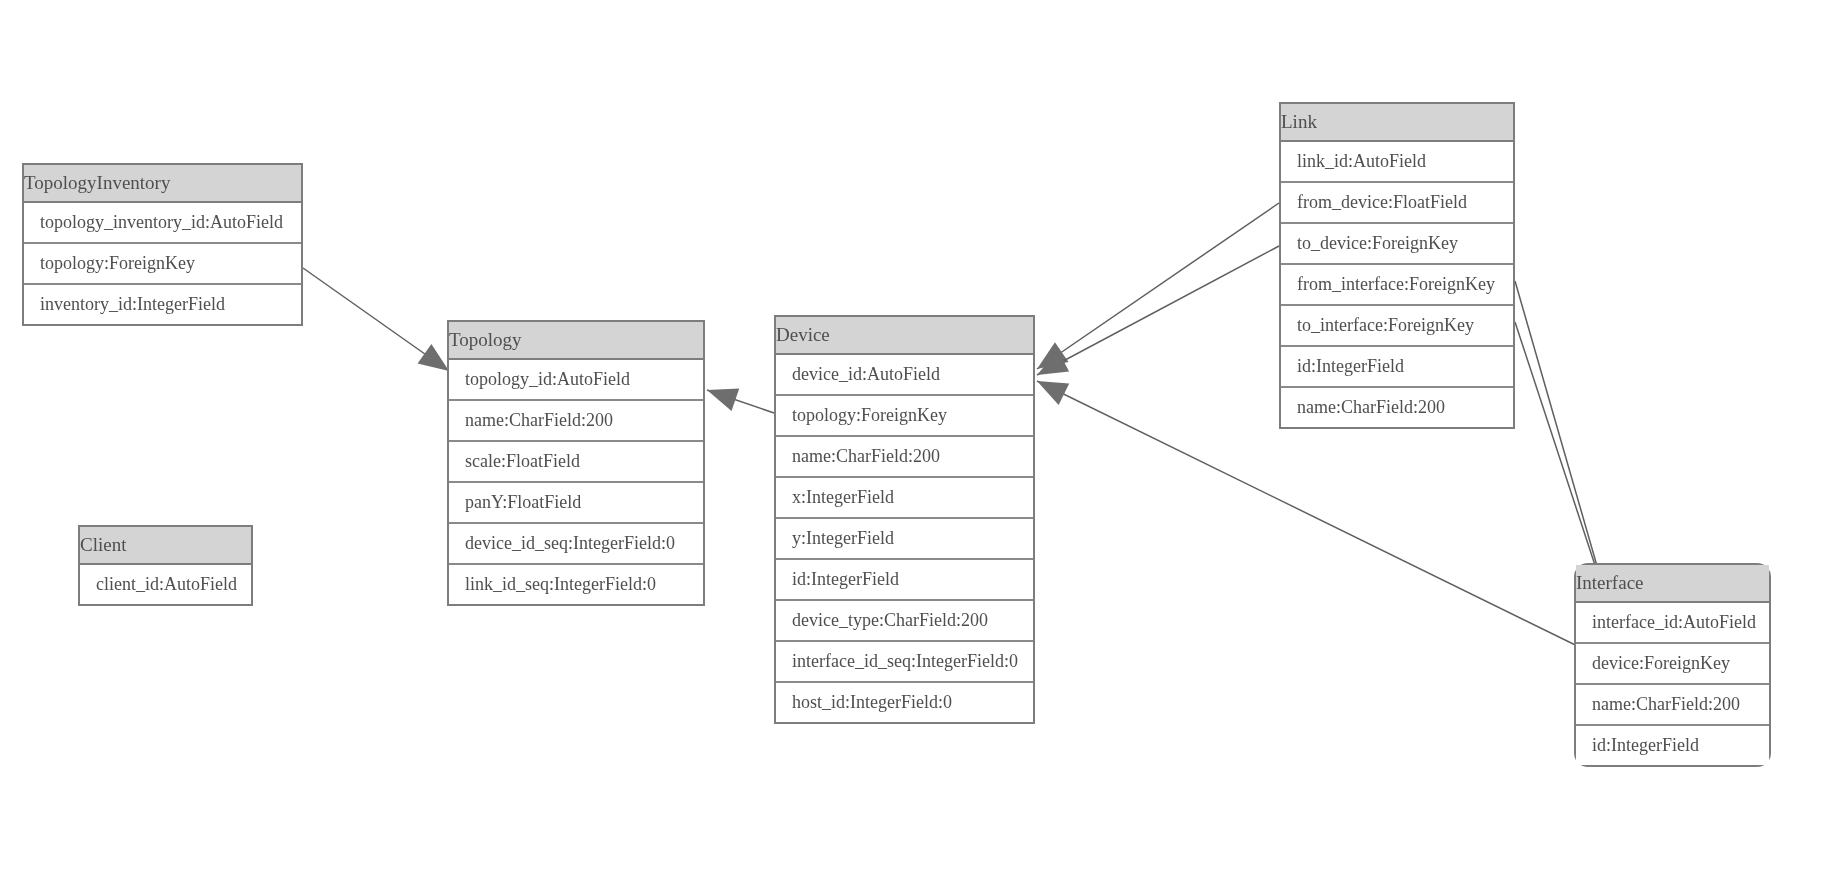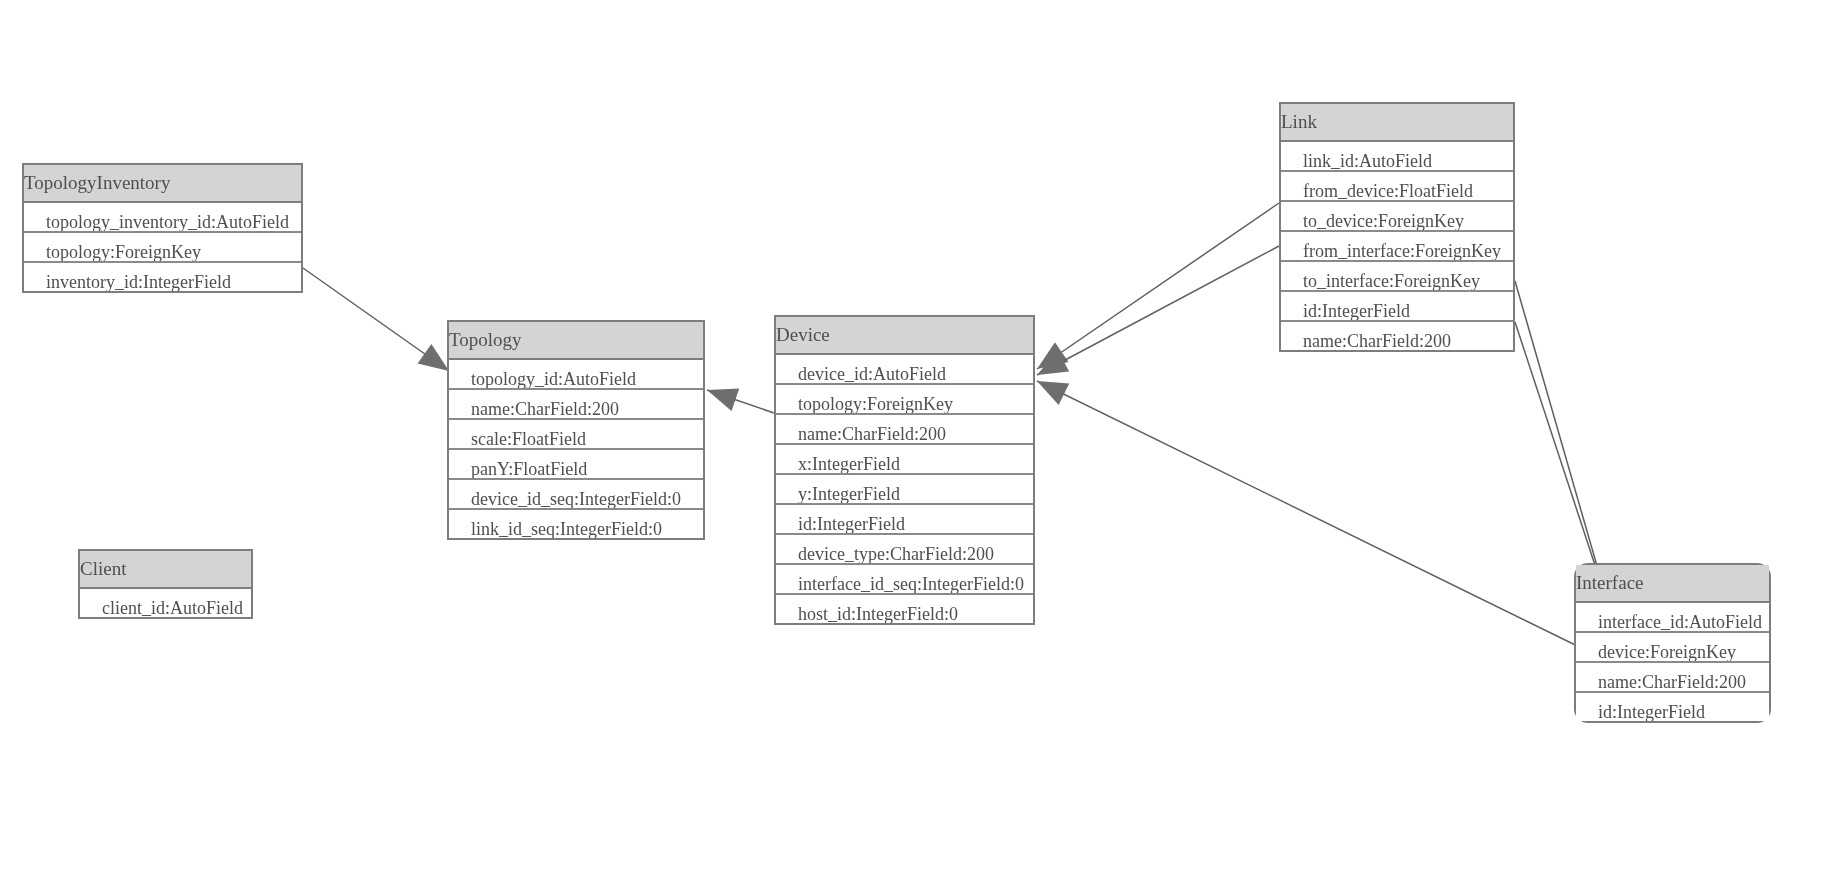--- a/index.html
+++ b/index.html
@@ -35,23 +35,23 @@
     border-bottom: 2px solid #7d7d7d;
     height: 36px;
     line-height: 36px;
     font-size: 19px;
     color: #4f4f4f;
     white-space: nowrap;
     overflow: hidden;
   }
   .entity .row {
     background: #ffffff;
-    height: 28px;
+    height: 39px;
     line-height: 39px;
-    padding-left: 22px;
+    padding-left: 16px;
     font-size: 18px;
     color: #4f4f4f;
     white-space: nowrap;
     overflow: hidden;
   }
   .entity .row + .row {
     border-top: 2px solid #8a8a8a;
   }
 </style>
 </head>
@@ -86,21 +86,21 @@
     <div class="header">Topology</div>
     <div class="rows">
         <div class="row">topology_id:AutoField</div>
         <div class="row">name:CharField:200</div>
         <div class="row">scale:FloatField</div>
         <div class="row">panY:FloatField</div>
         <div class="row">device_id_seq:IntegerField:0</div>
         <div class="row">link_id_seq:IntegerField:0</div>
       </div>
   </div>
-    <div class="entity" style="left: 78px; top: 525px; width: 175px; margin-top: 24px;">
+    <div class="entity" style="left: 78px; top: 525px; width: 175px;">
     <div class="header">Client</div>
     <div class="rows">
         <div class="row">client_id:AutoField</div>
       </div>
   </div>
     <div class="entity" style="left: 774px; top: 315px; width: 261px;">
     <div class="header">Device</div>
     <div class="rows">
         <div class="row">device_id:AutoField</div>
         <div class="row">topology:ForeignKey</div>

